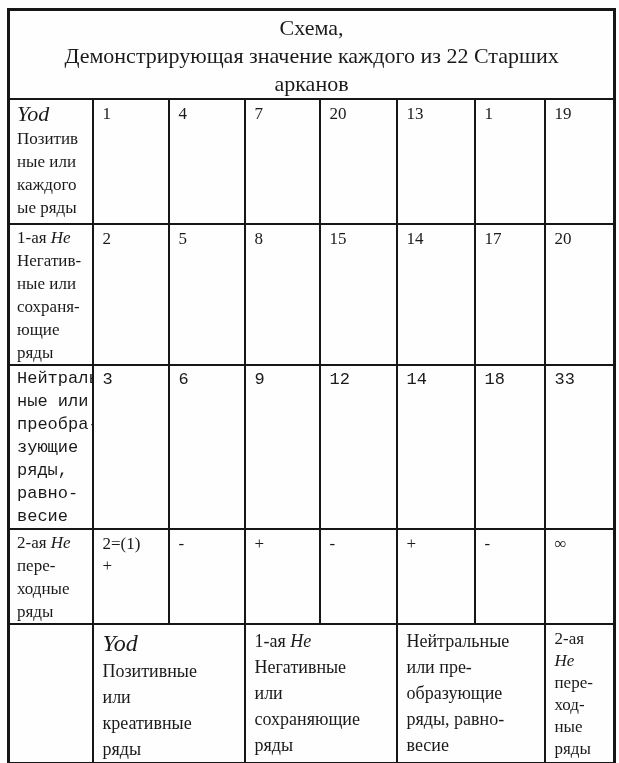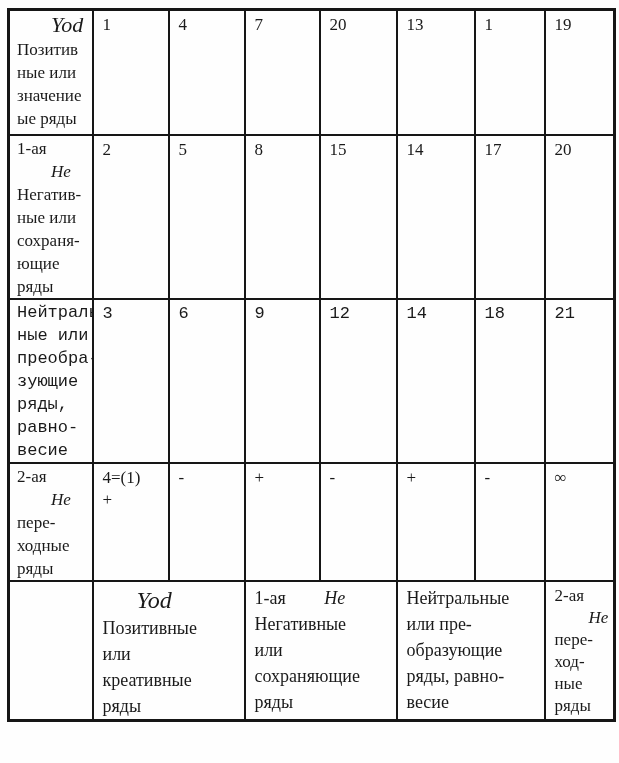--- a/index.html
+++ b/index.html
@@ -24,46 +24,51 @@
   td.label{padding:1px 3px 0 7px;font-size:17px;line-height:23px;}
   td.label .lead{display:block;}
   td.label.r1 .lead i{font-size:22px;line-height:26px;}
   .rest{display:block;white-space:pre-line;}
   td.num{font-size:17px;line-height:22px;padding:3px 2px 0 9px;white-space:pre-line;}
   td.flabel{font-size:18px;line-height:26px;padding:3px 4px 0 9px;}
   td.flabel .lead{display:block;}
   td.f-yod .lead i{font-size:24px;line-height:30px;}
   td.f-he2{font-size:17px;line-height:22px;}
   .blk{display:block;}
-  i{font-style:italic;margin-left:34px;}
+  i{font-style:italic;}
 </style>
 </head>
 <body>
 
 <div class="page">
   <table class="arcana">
     <colgroup>
       <col style="width:84px">
         <col style="width:76px">
         <col style="width:76px">
         <col style="width:75px">
       <col style="width:77px">
         <col style="width:78px">
         <col style="width:70px">
         <col style="width:70px">
     </colgroup>
 
     <tbody>
+        <tr class="h-title">
+      <td class="title-cell" colspan="8">Схема,
+Демонстрирующая значение каждого из 22 Старших
+арканов</td>
+    </tr>
 
     <tr class="h1">
       <td class="label r1">
         <span class="lead"><span></span><i>Yod</i></span>
         <span class="rest">Позитив
 ные или
-значение
+каждого
 ые ряды</span>
       </td>
       <td class="num">1</td>
       <td class="num">4</td>
       <td class="num">7</td>
       <td class="num">20</td>
       <td class="num">13</td>
       <td class="num">1</td>
       <td class="num">19</td>
     </tr>
@@ -95,31 +100,31 @@
 ряды,
 равно-
 весие</span>
       </td>
       <td class="num">3</td>
       <td class="num">6</td>
       <td class="num">9</td>
       <td class="num">12</td>
       <td class="num">14</td>
       <td class="num">18</td>
-      <td class="num">21</td>
+      <td class="num">33</td>
     </tr>
 
     <tr class="h4">
       <td class="label r4">
         <span class="lead"><span>2-ая </span><i>He</i></span>
         <span class="rest">пере-
 ходные
 ряды</span>
       </td>
-      <td class="num">4=(1)
+      <td class="num">2=(1)
 +</td>
       <td class="num">-</td>
       <td class="num">+</td>
       <td class="num">-</td>
       <td class="num">+</td>
       <td class="num">-</td>
       <td class="num">∞</td>
     </tr>
 
     <tr class="h5">

